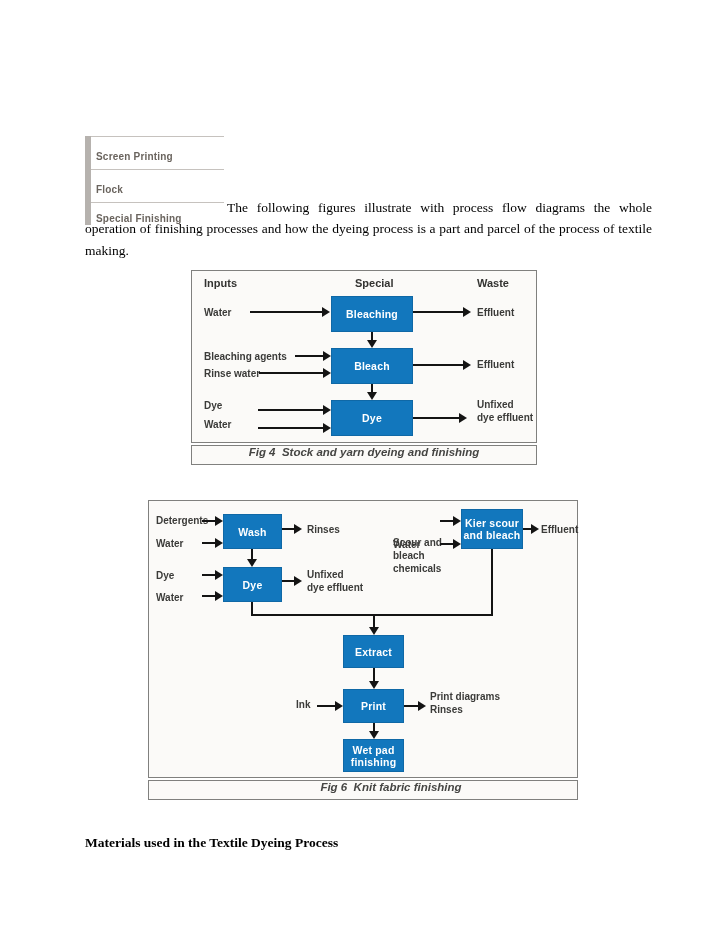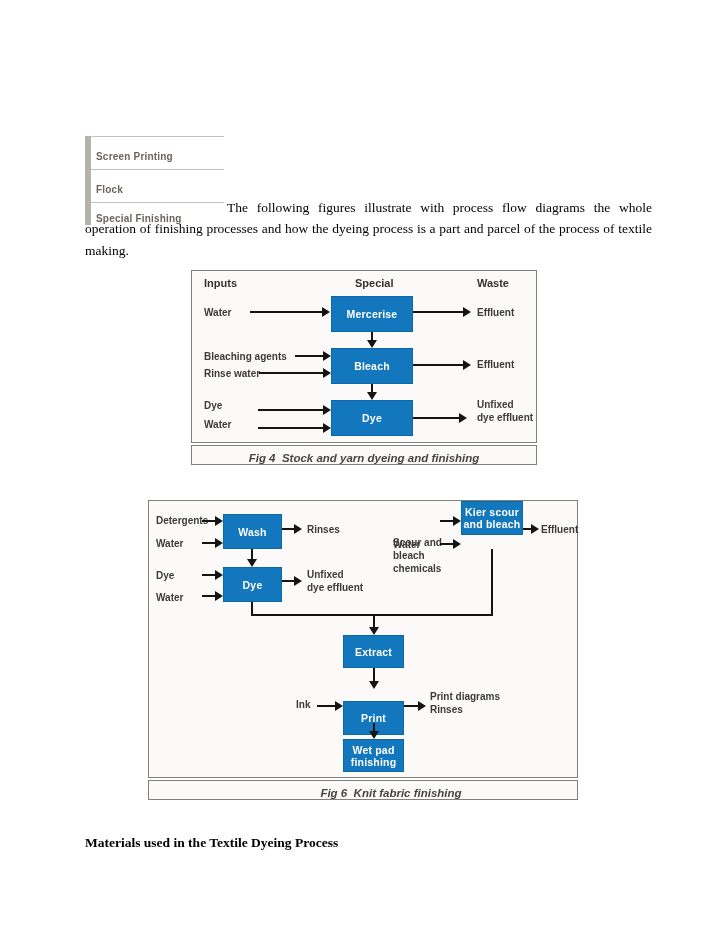--- a/index.html
+++ b/index.html
@@ -26,21 +26,21 @@
     color: #000; text-align: justify;
   }
   .indent { display: inline-block; width: 142px; height: 1px; }
 
   
   .fig { position: absolute; }
   .diag { position: relative; width: 100%; border: 1px solid #80807e; background: #fbfaf8; }
   .capbox {
     position: relative; margin-top: 2px; height: 20px;
     border: 1px solid #80807e; background: #fbfaf8;
-    display: flex; align-items: flex-end; justify-content: center;
+    display: flex; align-items: flex-start; justify-content: center;
   }
   .captext { font-style: italic; font-weight: 700; font-size: 11.5px; color: #454543; white-space: pre; }
 
   .bluebox {
     position: absolute; background: #1277bd; border: 1px solid rgba(0,0,0,0.12); color: #fff;
     display: flex; align-items: center; justify-content: center; text-align: center;
     font-weight: 700; font-size: 10.5px; line-height: 12px; letter-spacing: 0.2px;
   }
   .hdr { position: absolute; font-size: 11px; font-weight: 700; color: #333331; white-space: nowrap; }
   .lbl { position: absolute; font-size: 10px; font-weight: 600; color: #3b3b39; line-height: 13px; white-space: nowrap; }
@@ -82,21 +82,21 @@
 </div>
 
 <p class="para"><span class="indent"></span><span>The following figures illustrate with process flow diagrams the whole operation of finishing processes and how the dyeing process is a part and parcel of the process of textile making.</span></p>
 
 <div class="fig" style="left:191px;top:270px;width:346px;">
   <div class="diag" style="height:173px;">
     <span class="hdr" style="left:12px;top:6px;text-align:center;">Inputs</span>
     <span class="hdr" style="left:163px;top:6px;">Special</span>
     <span class="hdr" style="left:285px;top:6px;">Waste</span>
 
-    <div class="bluebox" style="left:139px;top:25px;width:82px;height:36px;">Mercerise</div>
+    <div class="bluebox" style="left:139px;top:25px;width:82px;height:36px;">Bleaching</div>
     <div class="bluebox" style="left:139px;top:77px;width:82px;height:36px;">Bleach</div>
     <div class="bluebox" style="left:139px;top:129px;width:82px;height:36px;">Dye</div>
 
     <span class="lbl" style="left:12px;top:35px;">Water</span>
     <span class="lbl" style="left:12px;top:79px;">Bleaching agents</span>
     <span class="lbl" style="left:12px;top:96px;">Rinse water</span>
     <span class="lbl" style="left:12px;top:128px;">Dye</span>
     <span class="lbl" style="left:12px;top:147px;">Water</span>
 
     <span class="lbl" style="left:285px;top:35px;">Effluent</span>
@@ -117,23 +117,23 @@
   </div>
   <div class="capbox">
     <span class="captext">Fig 4  Stock and yarn dyeing and finishing</span>
   </div>
 </div>
 
 <div class="fig" style="left:148px;top:500px;width:430px;">
   <div class="diag" style="height:278px;">
     <div class="bluebox" style="left:74px;top:13px;width:59px;height:35px;">Wash</div>
     <div class="bluebox" style="left:74px;top:66px;width:59px;height:35px;">Dye</div>
-    <div class="bluebox" style="left:312px;top:0;width:62px;height:34px;">Kier scour and bleach</div>
+    <div class="bluebox" style="left:312px;top:8px;width:62px;height:40px;">Kier scour and bleach</div>
     <div class="bluebox" style="left:194px;top:134px;width:61px;height:33px;">Extract</div>
-    <div class="bluebox" style="left:194px;top:200px;width:61px;height:34px;">Print</div>
+    <div class="bluebox" style="left:194px;top:188px;width:61px;height:34px;">Print</div>
     <div class="bluebox" style="left:194px;top:238px;width:61px;height:33px;">Wet pad finishing</div>
 
     <span class="lbl" style="left:7px;top:13px;">Detergents</span>
     <span class="lbl" style="left:7px;top:36px;">Water</span>
     <span class="lbl" style="left:7px;top:68px;">Dye</span>
     <span class="lbl" style="left:7px;top:90px;">Water</span>
     <span class="lbl wrapw" style="left:244px;top:3px;width:64px;margin-top:32px;">Scour and bleach chemicals</span>
     <span class="lbl" style="left:244px;top:37px;">Water</span>
     <span class="lbl" style="left:147px;top:197px;">Ink</span>
 

